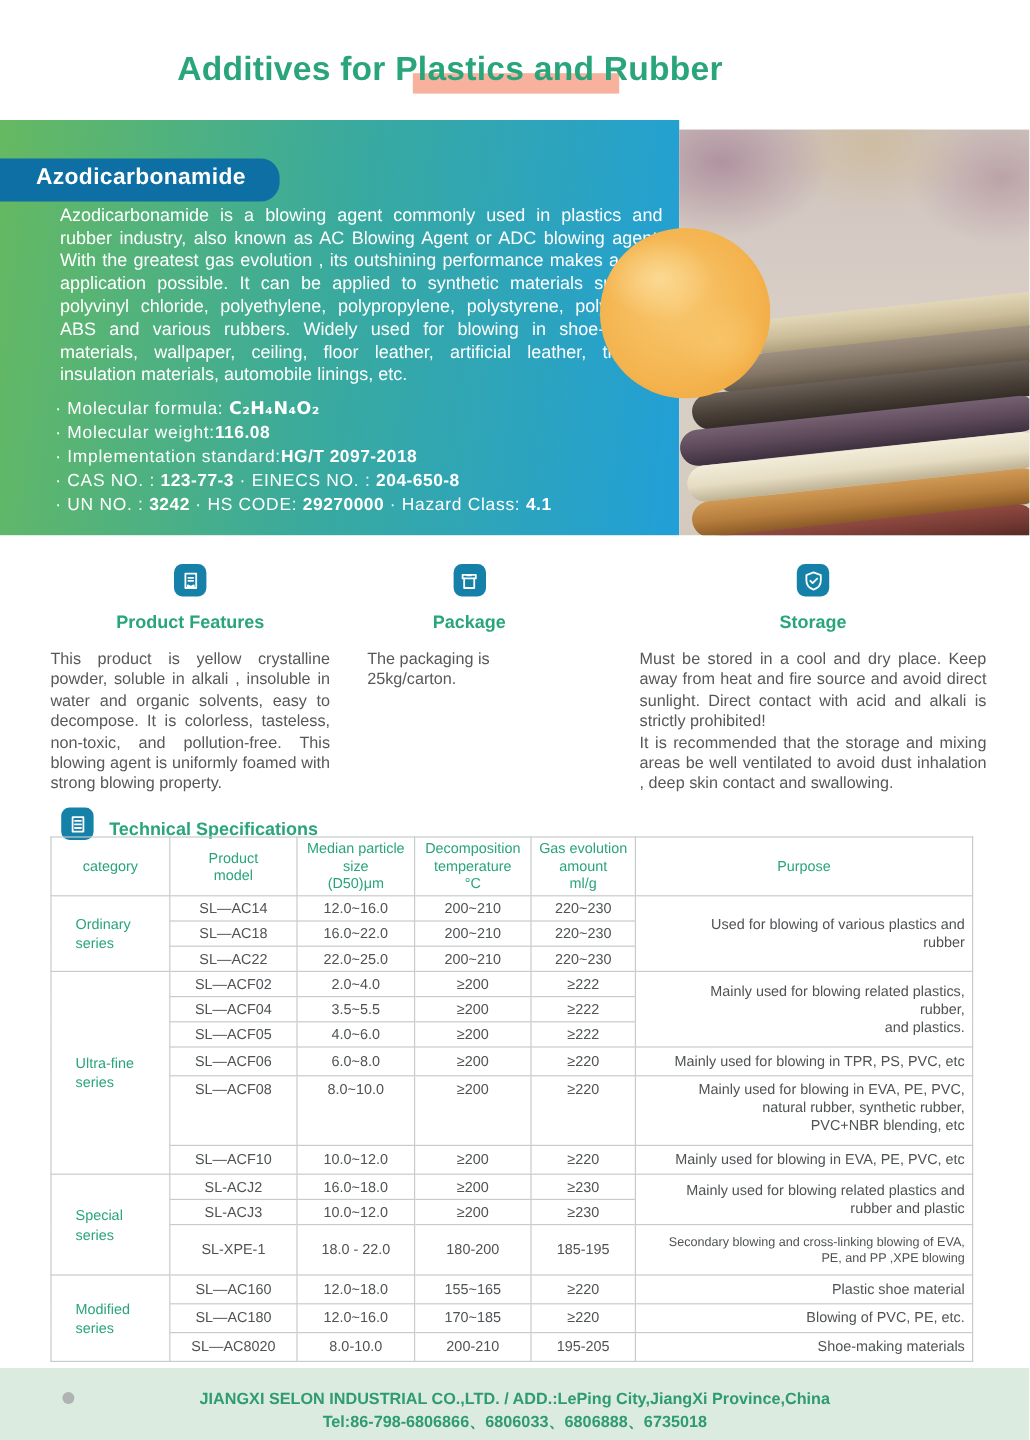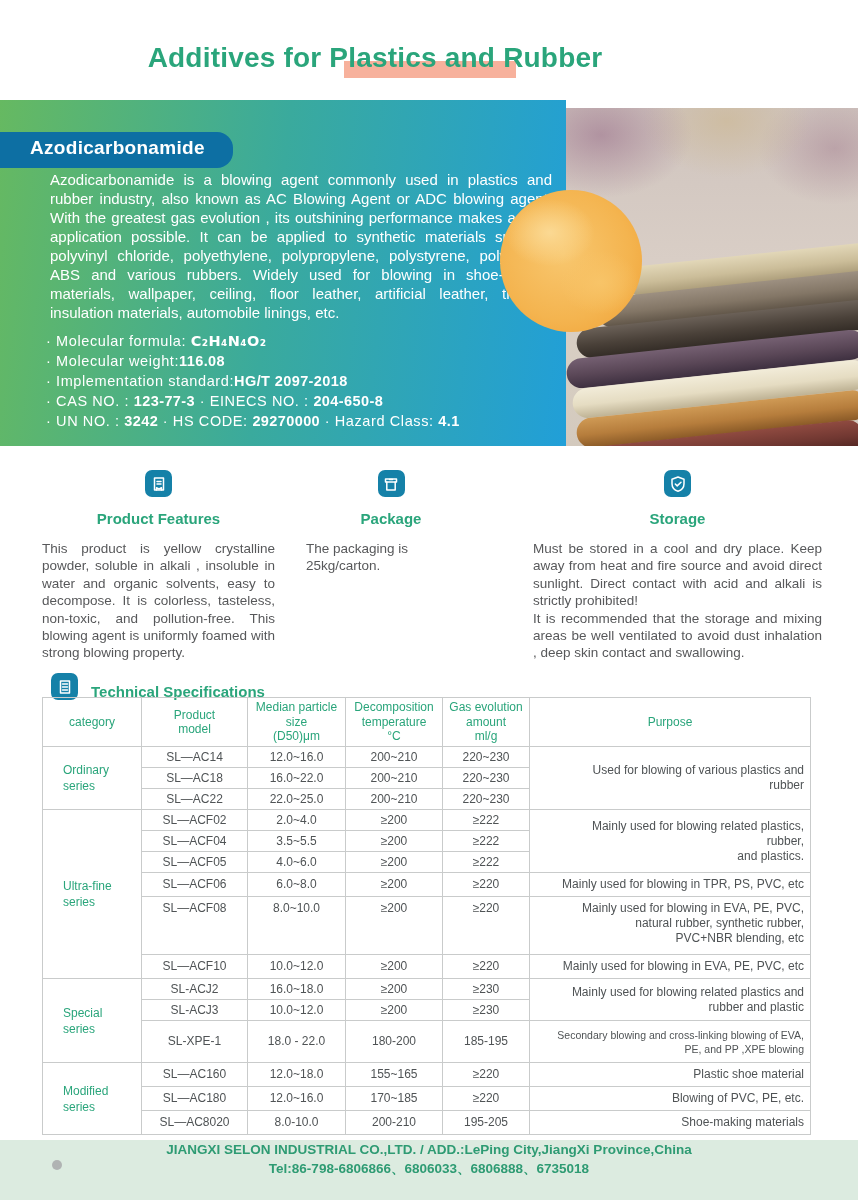--- a/index.html
+++ b/index.html
@@ -74,21 +74,21 @@
   td.cat { color:#2aa57b; text-align:left; padding-left:20px; white-space:pre-line; line-height:16px; }
   td.purpose { text-align:right; padding:4px 6px 4px 25px; white-space:pre-line; }
   td.purpose.small { font-size:10.5px; line-height:14px; }
   tr.tall td.val, tr.tall td:not(.purpose) { vertical-align:top; padding-top:4px; }
   tr.tall td.purpose { vertical-align:top; padding-top:4px; height:58px; }
   tr.tall2 td.purpose { height:42px; }
 
   
   .footer { position:absolute; left:0; top:1140px; width:858px; height:60px; background:#dcebe0;
     text-align:center; color:#2e9b73; }
-  .footer-line1 { margin-top:0; font-size:13.5px; font-weight:bold; line-height:19px; }
+  .footer-line1 { margin-top:16px; font-size:13.5px; font-weight:bold; line-height:19px; }
   .footer-line2 { font-size:13.5px; font-weight:bold; line-height:19px; }
   .footer-dot { position:absolute; left:52px; top:20px; width:10px; height:10px; border-radius:50%; background:#b0b3b3; }
 </style>
 </head>
 <body>
 
 <div class="page">
 
   <div class="title-highlight"></div>
   <h1 class="page-title">Additives for Plastics and Rubber</h1>

